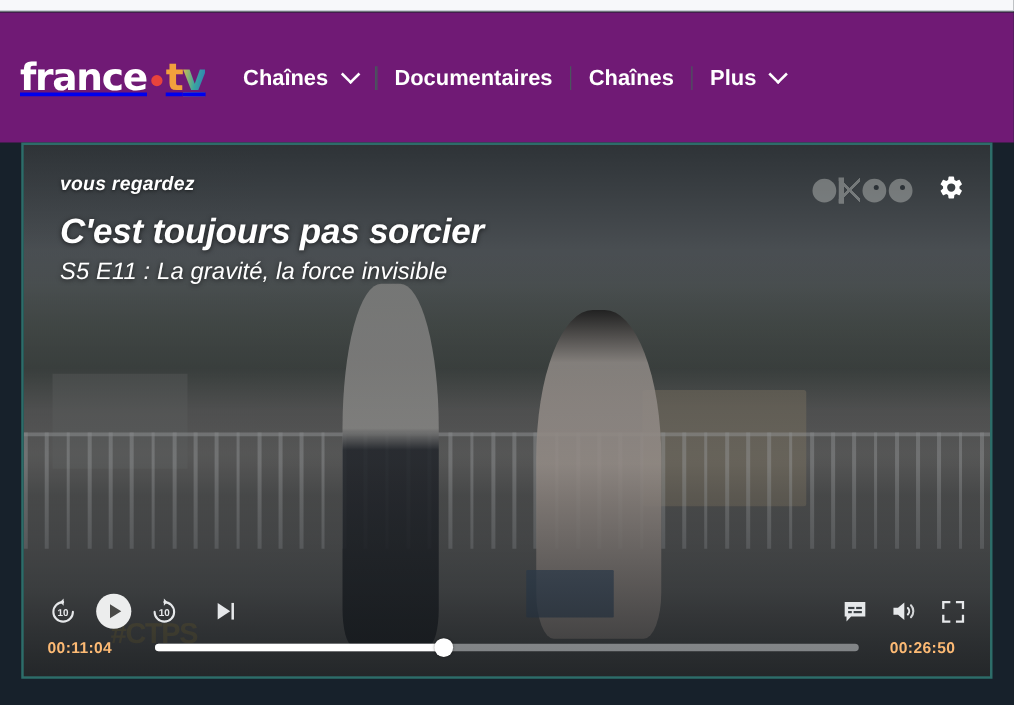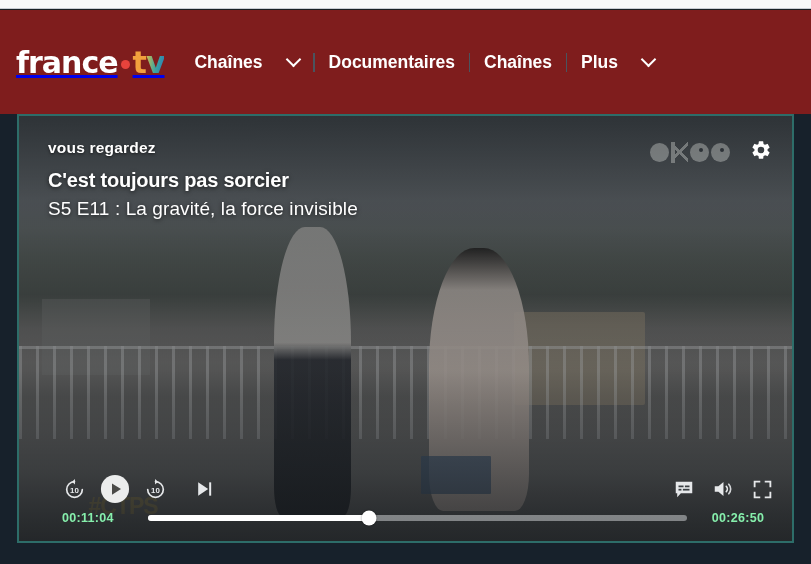--- a/index.html
+++ b/index.html
@@ -27,21 +27,21 @@
   .page {
     position:absolute; top:10px; left:0; width:811px; height:554px;
     background:#17212b;
   }
 
   
   .site-header {
     height:104px; width:811px;
     display:flex; align-items:center;
     padding:0 0 0 16px;
-    background:#7f1d1d;
+    background:#701a75;
   }
 
   .logo { display:flex; align-items:baseline; margin-right:30px; user-select:none; }
   .logo-word {
     font-family:"DejaVu Sans", sans-serif;
     font-weight:bold; font-size:30px; color:#ffffff;
     letter-spacing:-1px;
   }
   .logo-dot {
     width:9px; height:9px; border-radius:50%;
@@ -56,21 +56,21 @@
   .logo-v {
     font-family:"DejaVu Sans", sans-serif;
     font-weight:bold; font-size:30px; letter-spacing:-1px;
     background:linear-gradient(100deg,#f2c13d 0%,#3aa6a0 55%,#2d74b8 100%);
     -webkit-background-clip:text; background-clip:text;
     color:transparent; -webkit-text-fill-color:transparent;
   }
 
   nav.main-nav { display:flex; align-items:center; }
   .nav-item {
-    display:flex; align-items:center; gap:25px;
+    display:flex; align-items:center; gap:12px;
     color:#ffffff; font-size:17.5px; font-weight:bold;
     padding:0 14px; cursor:pointer; white-space:nowrap;
   }
   .nav-item:first-child { padding-left:0; }
   .nav-sep {
     width:1px; height:19px; background:#4a545e; flex:0 0 auto;
   }
   .chev {
     display:inline-block; width:11px; height:11px;
     border-right:2px solid #ffffff; border-bottom:2px solid #ffffff;
@@ -180,61 +180,60 @@
   }
 
   
   .gear-btn {
     position:absolute; right:20px; top:23px;
     width:22px; height:22px; cursor:pointer;
   }
 
   
   .title-block {
-    position:absolute; left:29px; top:23px; color:#fff;
+    position:absolute; left:29px; top:23px; color:#fff;font-style:italic;
   }
   .kicker {
     font-size:15.5px; font-weight:bold; letter-spacing:.2px;
     margin-bottom:12px; text-shadow:0 1px 3px rgba(0,0,0,.6);
   }
   .show-title {
-    font-size:20px; font-weight:bold; letter-spacing:-.2px;
+    font-size:28px; font-weight:bold; letter-spacing:-.2px;
     margin-bottom:6px; text-shadow:0 1px 4px rgba(0,0,0,.65);
   }
   .episode-line {
     font-size:19px; font-weight:400; letter-spacing:.1px;
     text-shadow:0 1px 4px rgba(0,0,0,.65);
   }
 
   
   .controls {
     position:absolute; left:0; right:0; bottom:0;
     padding:0 19px 16px 19px;
-    margin-left:24px;
   }
   .btn-row {
     display:flex; align-items:center; height:44px;
   }
   .btn-left { display:flex; align-items:center; gap:10px; }
   .btn-right { display:flex; align-items:center; gap:17px; margin-left:auto; }
 
   .ctrl {
     background:none; border:none; cursor:pointer;
     display:flex; align-items:center; justify-content:center;
     padding:0;
   }
   .ctrl-seek { width:25px; height:25px; }
   .ctrl-play { width:30px; height:30px; margin:0 3px; }
   .ctrl-next { width:24px; height:22px; }
   .ctrl-icon { width:22px; height:22px; }
 
   
   .progress-row {
     display:flex; align-items:center; gap:0;
-    color:#86efac; font-size:12.5px; font-weight:bold;
+    color:#fdba74; font-size:12.5px; font-weight:bold;
     letter-spacing:.3px;
   }
   .time-cur { width:70px; flex:0 0 auto; }
   .time-dur { width:70px; flex:0 0 auto; text-align:center; }
   .bar {
     position:relative; flex:1 1 auto; height:6px;
     background:rgba(225,227,229,.48); border-radius:3px;
     margin:0 16px; cursor:pointer;
   }
   .bar-fill {

